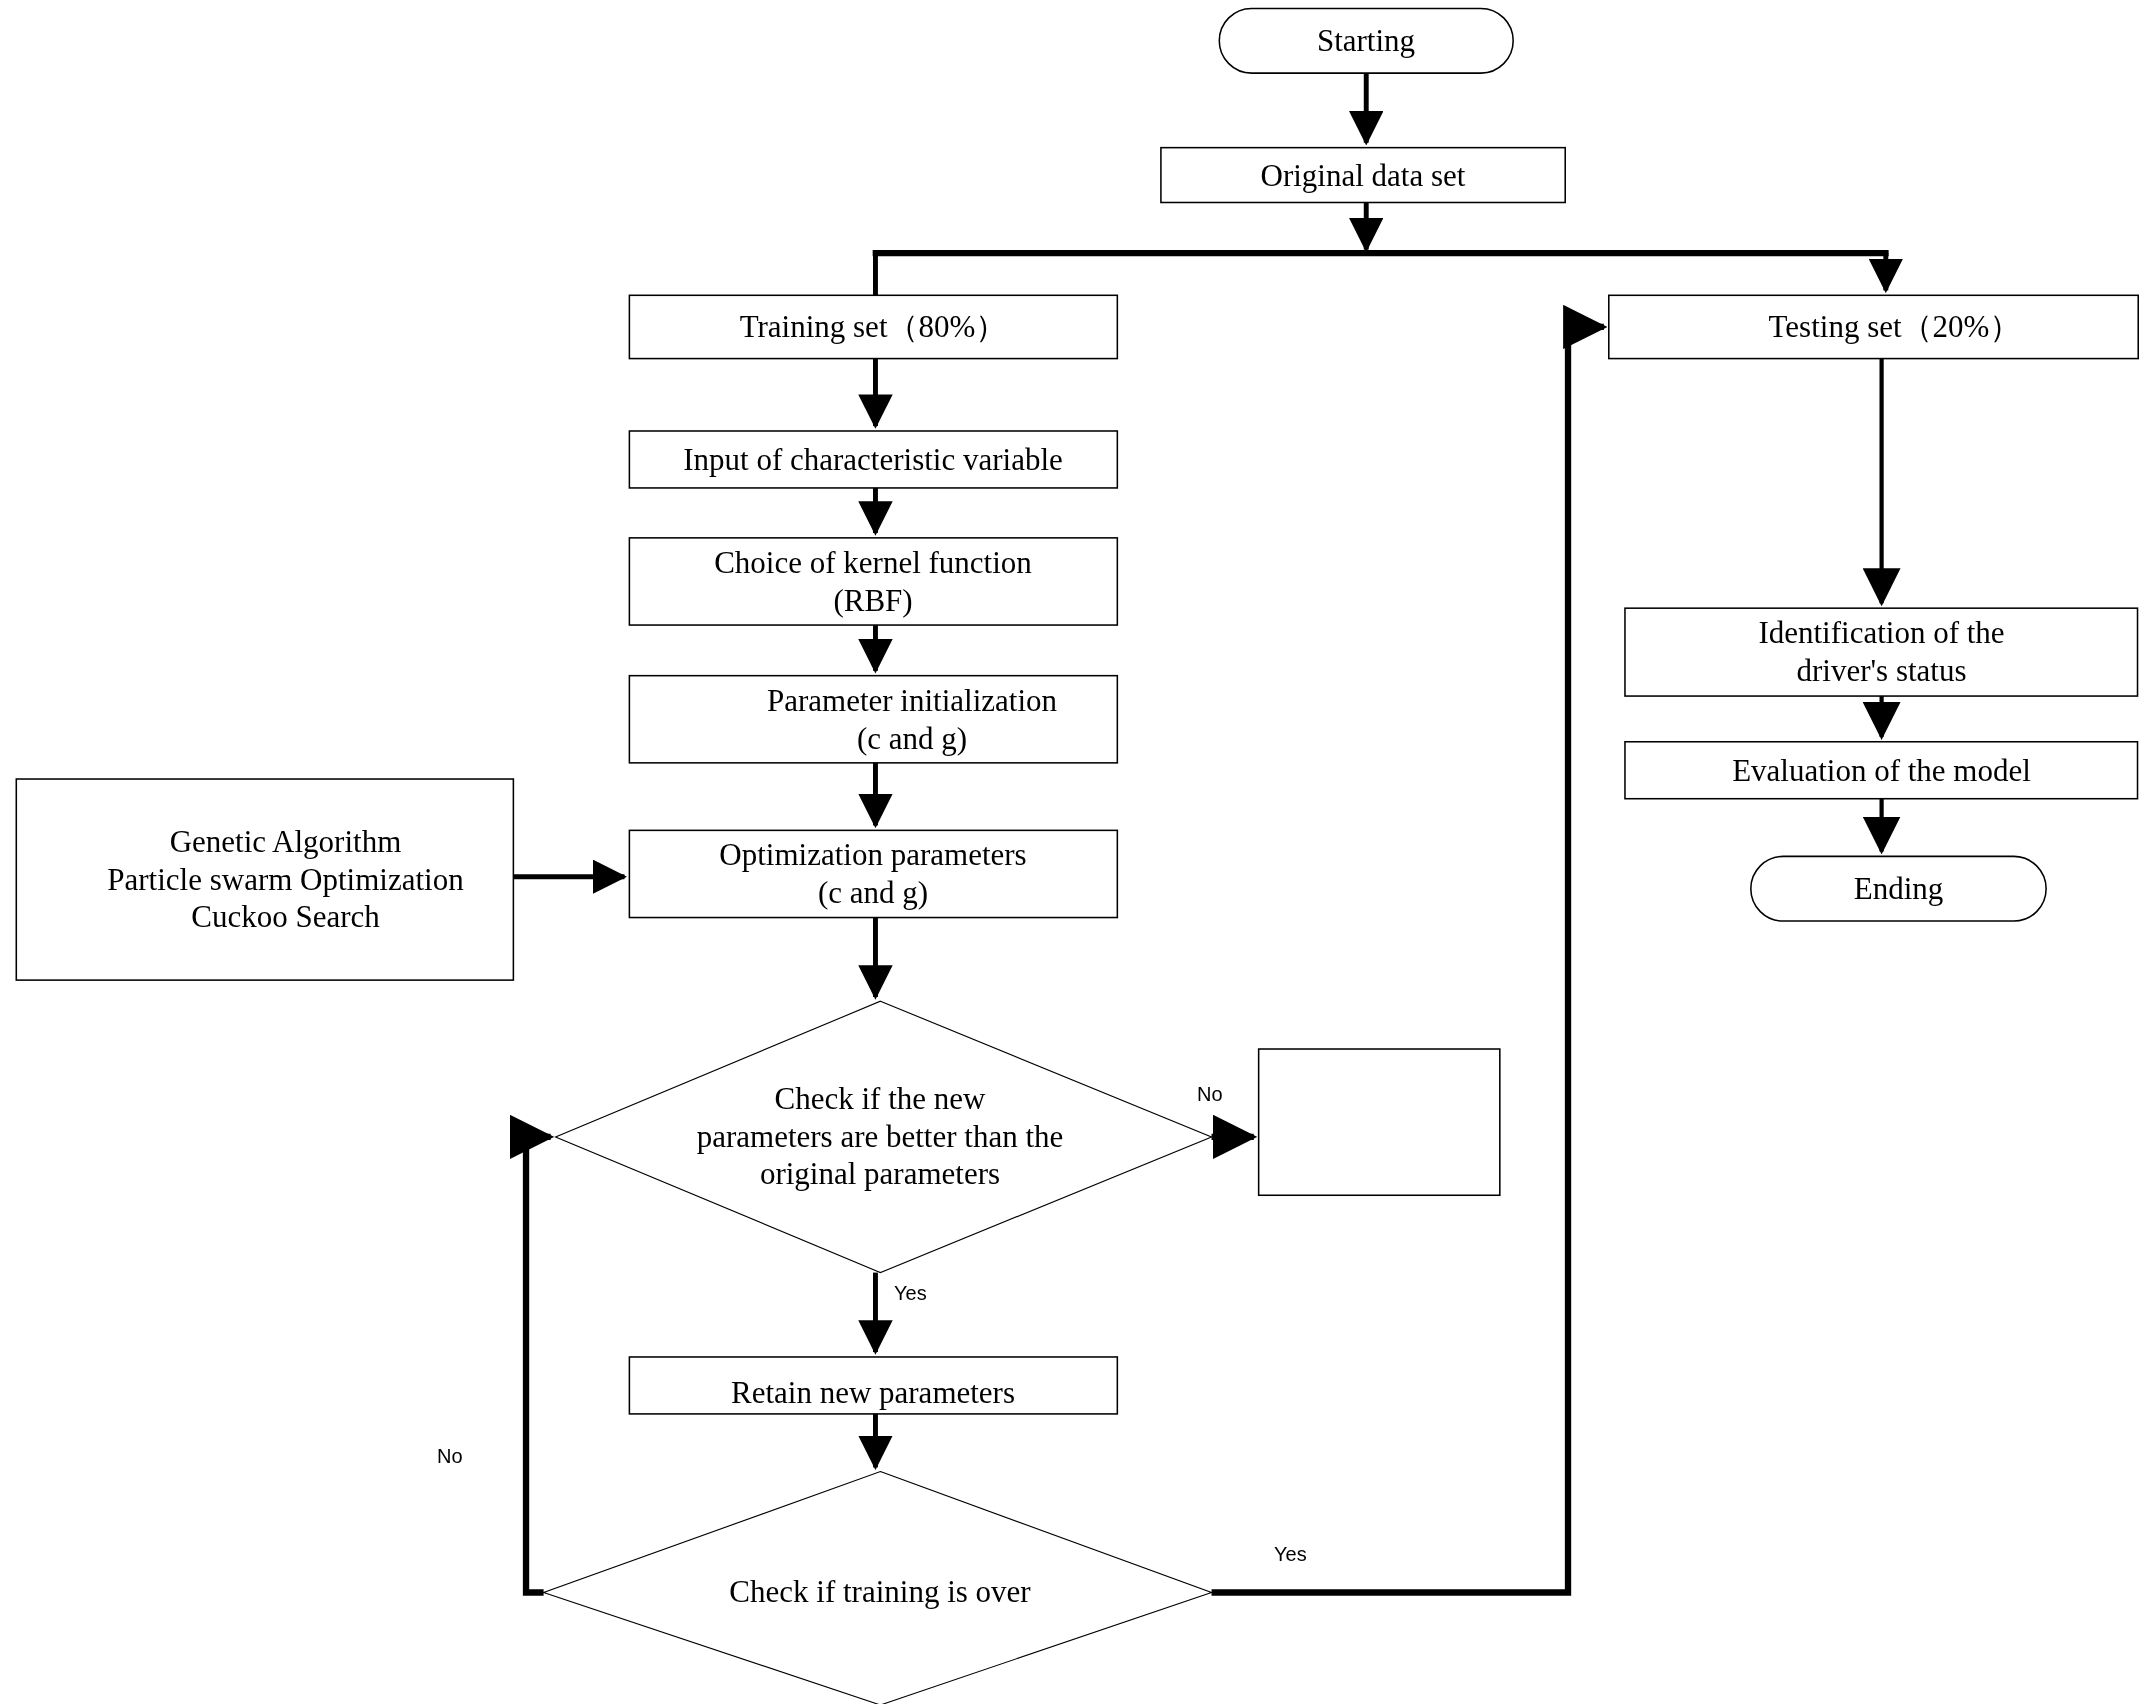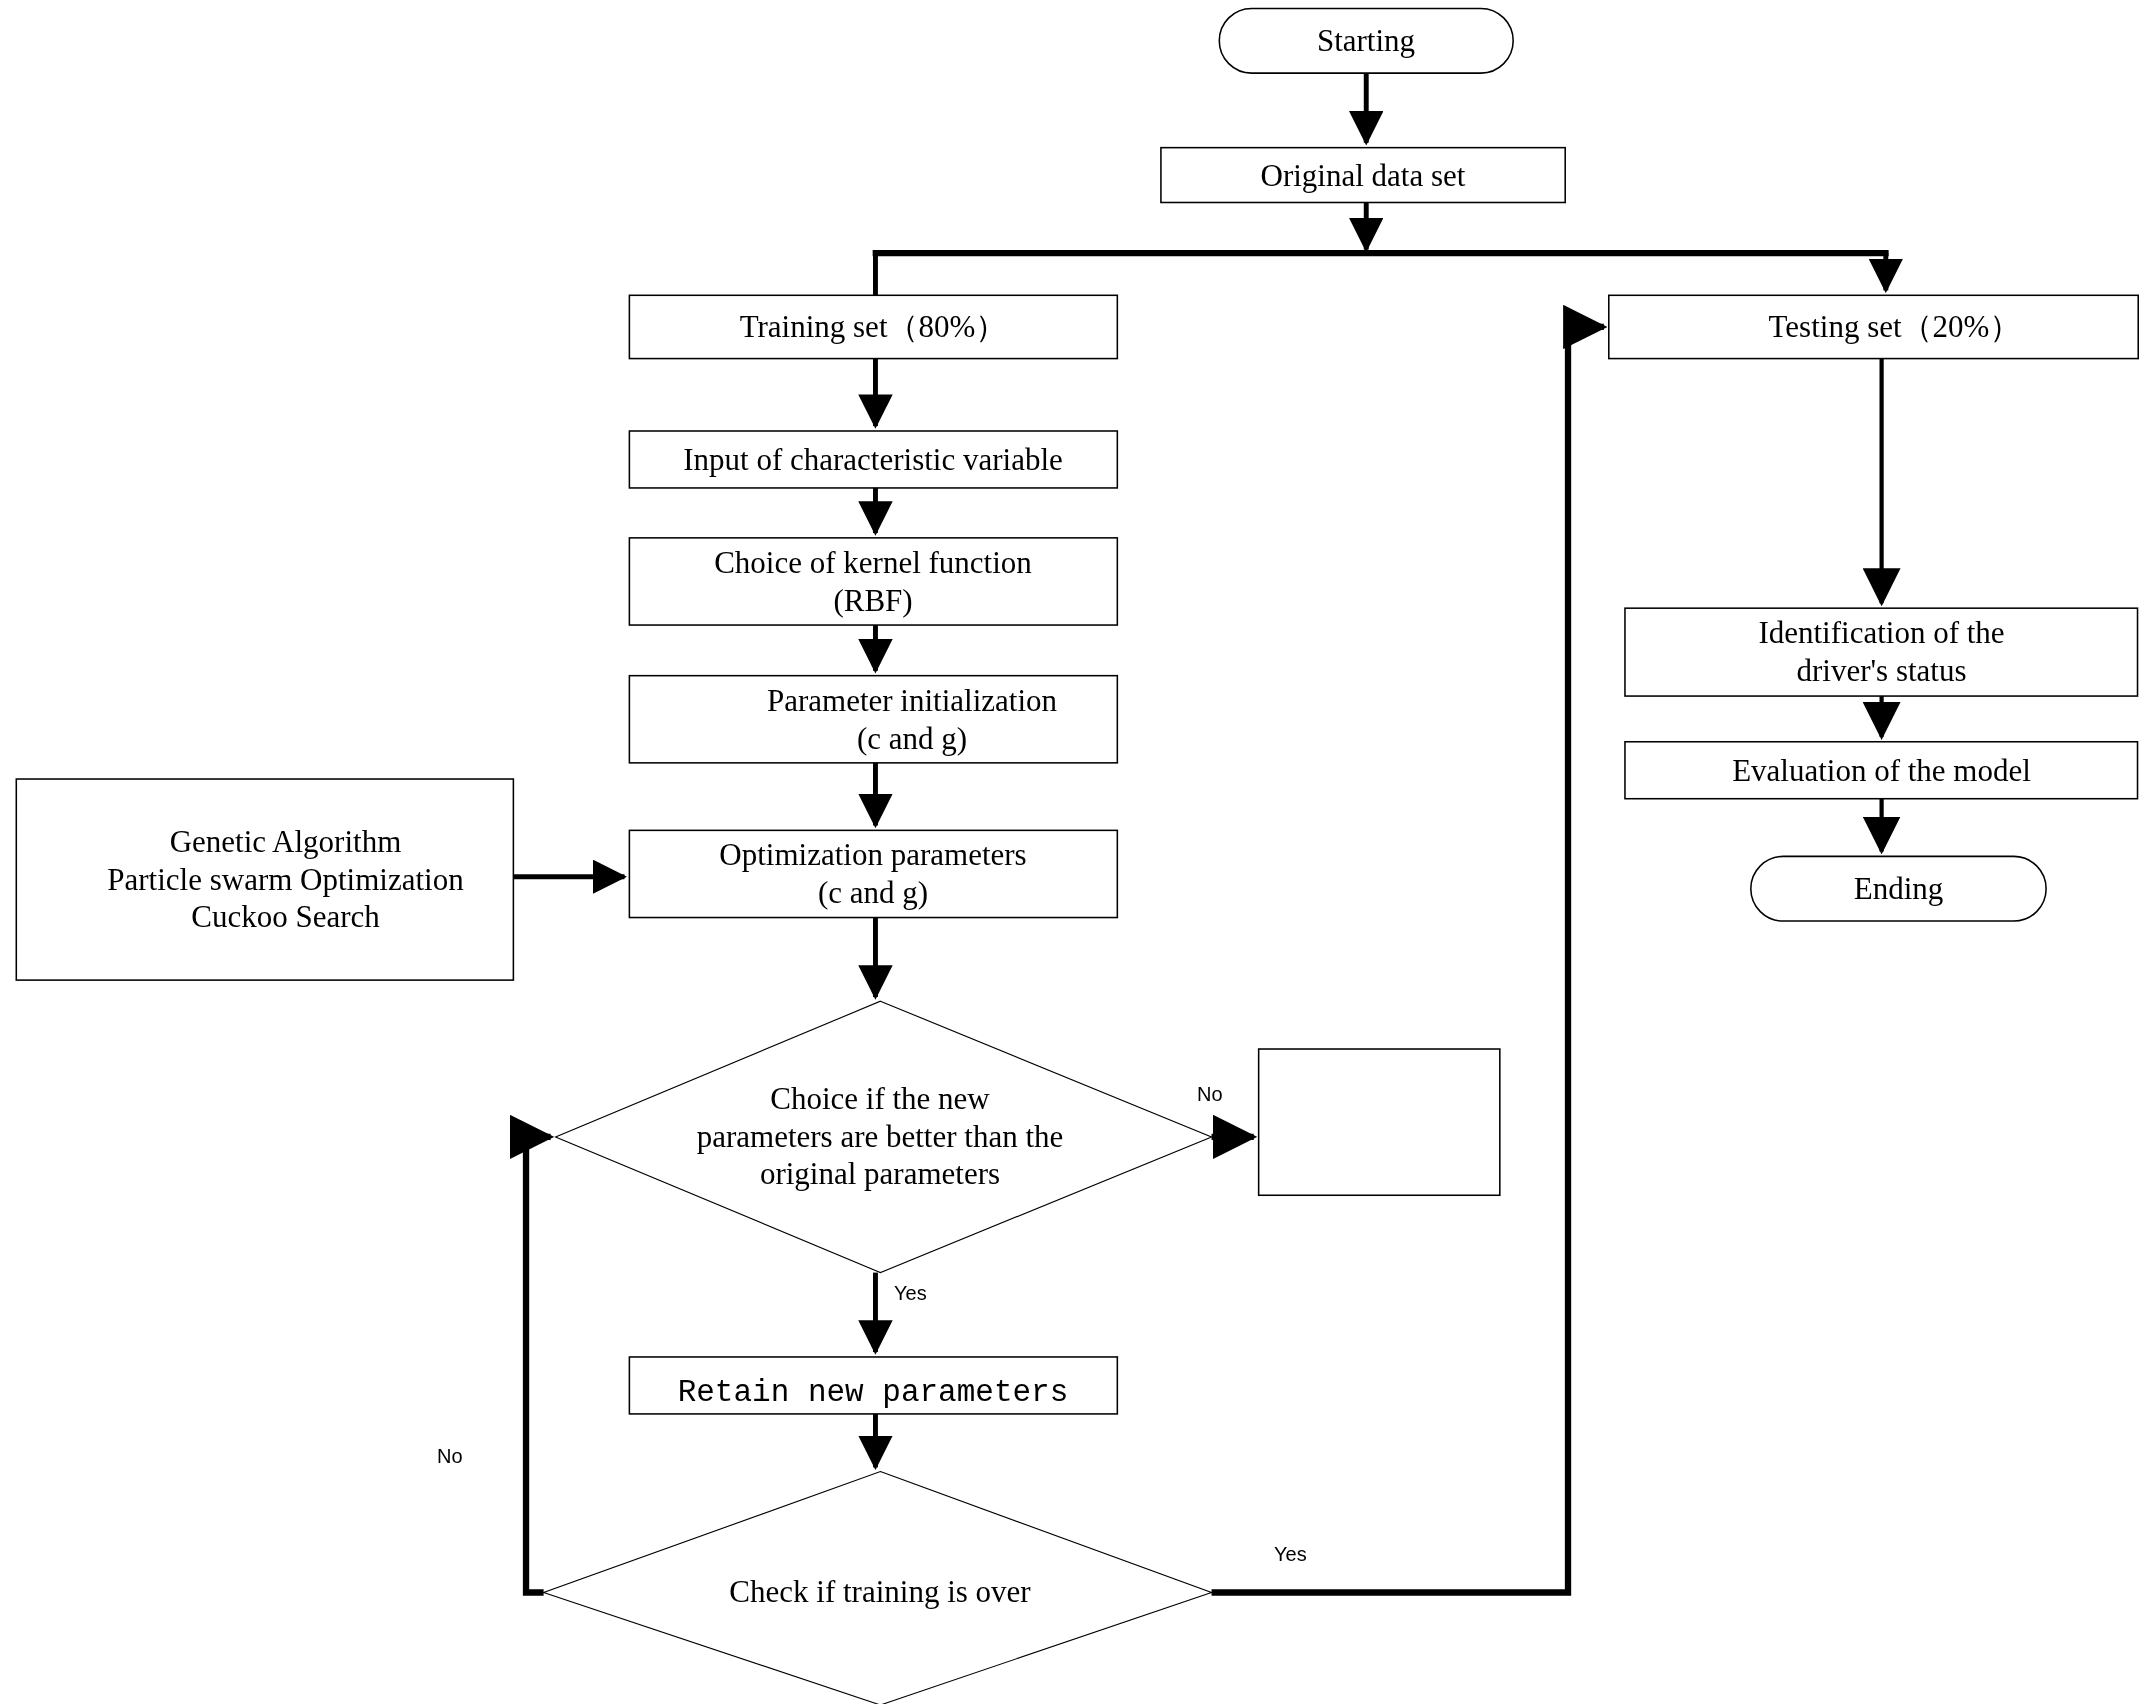--- a/index.html
+++ b/index.html
@@ -146,26 +146,26 @@
   <div class="node-text" style="left:629px; top:676px; width:488px; height:87px;padding-left:39px;">Parameter initialization
 (c and g)</div>
 
   <div class="node-text" style="left:629px; top:830px; width:488px; height:87px;">Optimization parameters
 (c and g)</div>
 
   <div class="node-text" style="left:16px; top:779px; width:497px; height:201px;padding-left:21px;">Genetic Algorithm
 Particle swarm Optimization
 Cuckoo Search</div>
 
-  <div class="node-text" style="left:613px; top:1050px; width:534px; height:173px;">Choice if the new
+  <div class="node-text" style="left:613px; top:1050px; width:534px; height:173px;">Check if the new
 parameters are better than the
 original parameters</div>
 
 
-  <div class="node-text" style="left:629px; top:1357px; width:488px; height:72px;font-family:Liberation Mono, monospace;">Retain new parameters</div>
+  <div class="node-text" style="left:629px; top:1357px; width:488px; height:72px;">Retain new parameters</div>
 
   <div class="node-text" style="left:634px; top:1564px; width:492px; height:56px;">Check if training is over</div>
 
   <div class="node-text" style="left:1625px; top:608px; width:513px; height:88px;">Identification of the
 driver's status</div>
 
   <div class="node-text" style="left:1625px; top:742px; width:513px; height:57px;">Evaluation of the model</div>
 
   <div class="node-text" style="left:1751px; top:856px; width:295px; height:65px;">Ending</div>
 

